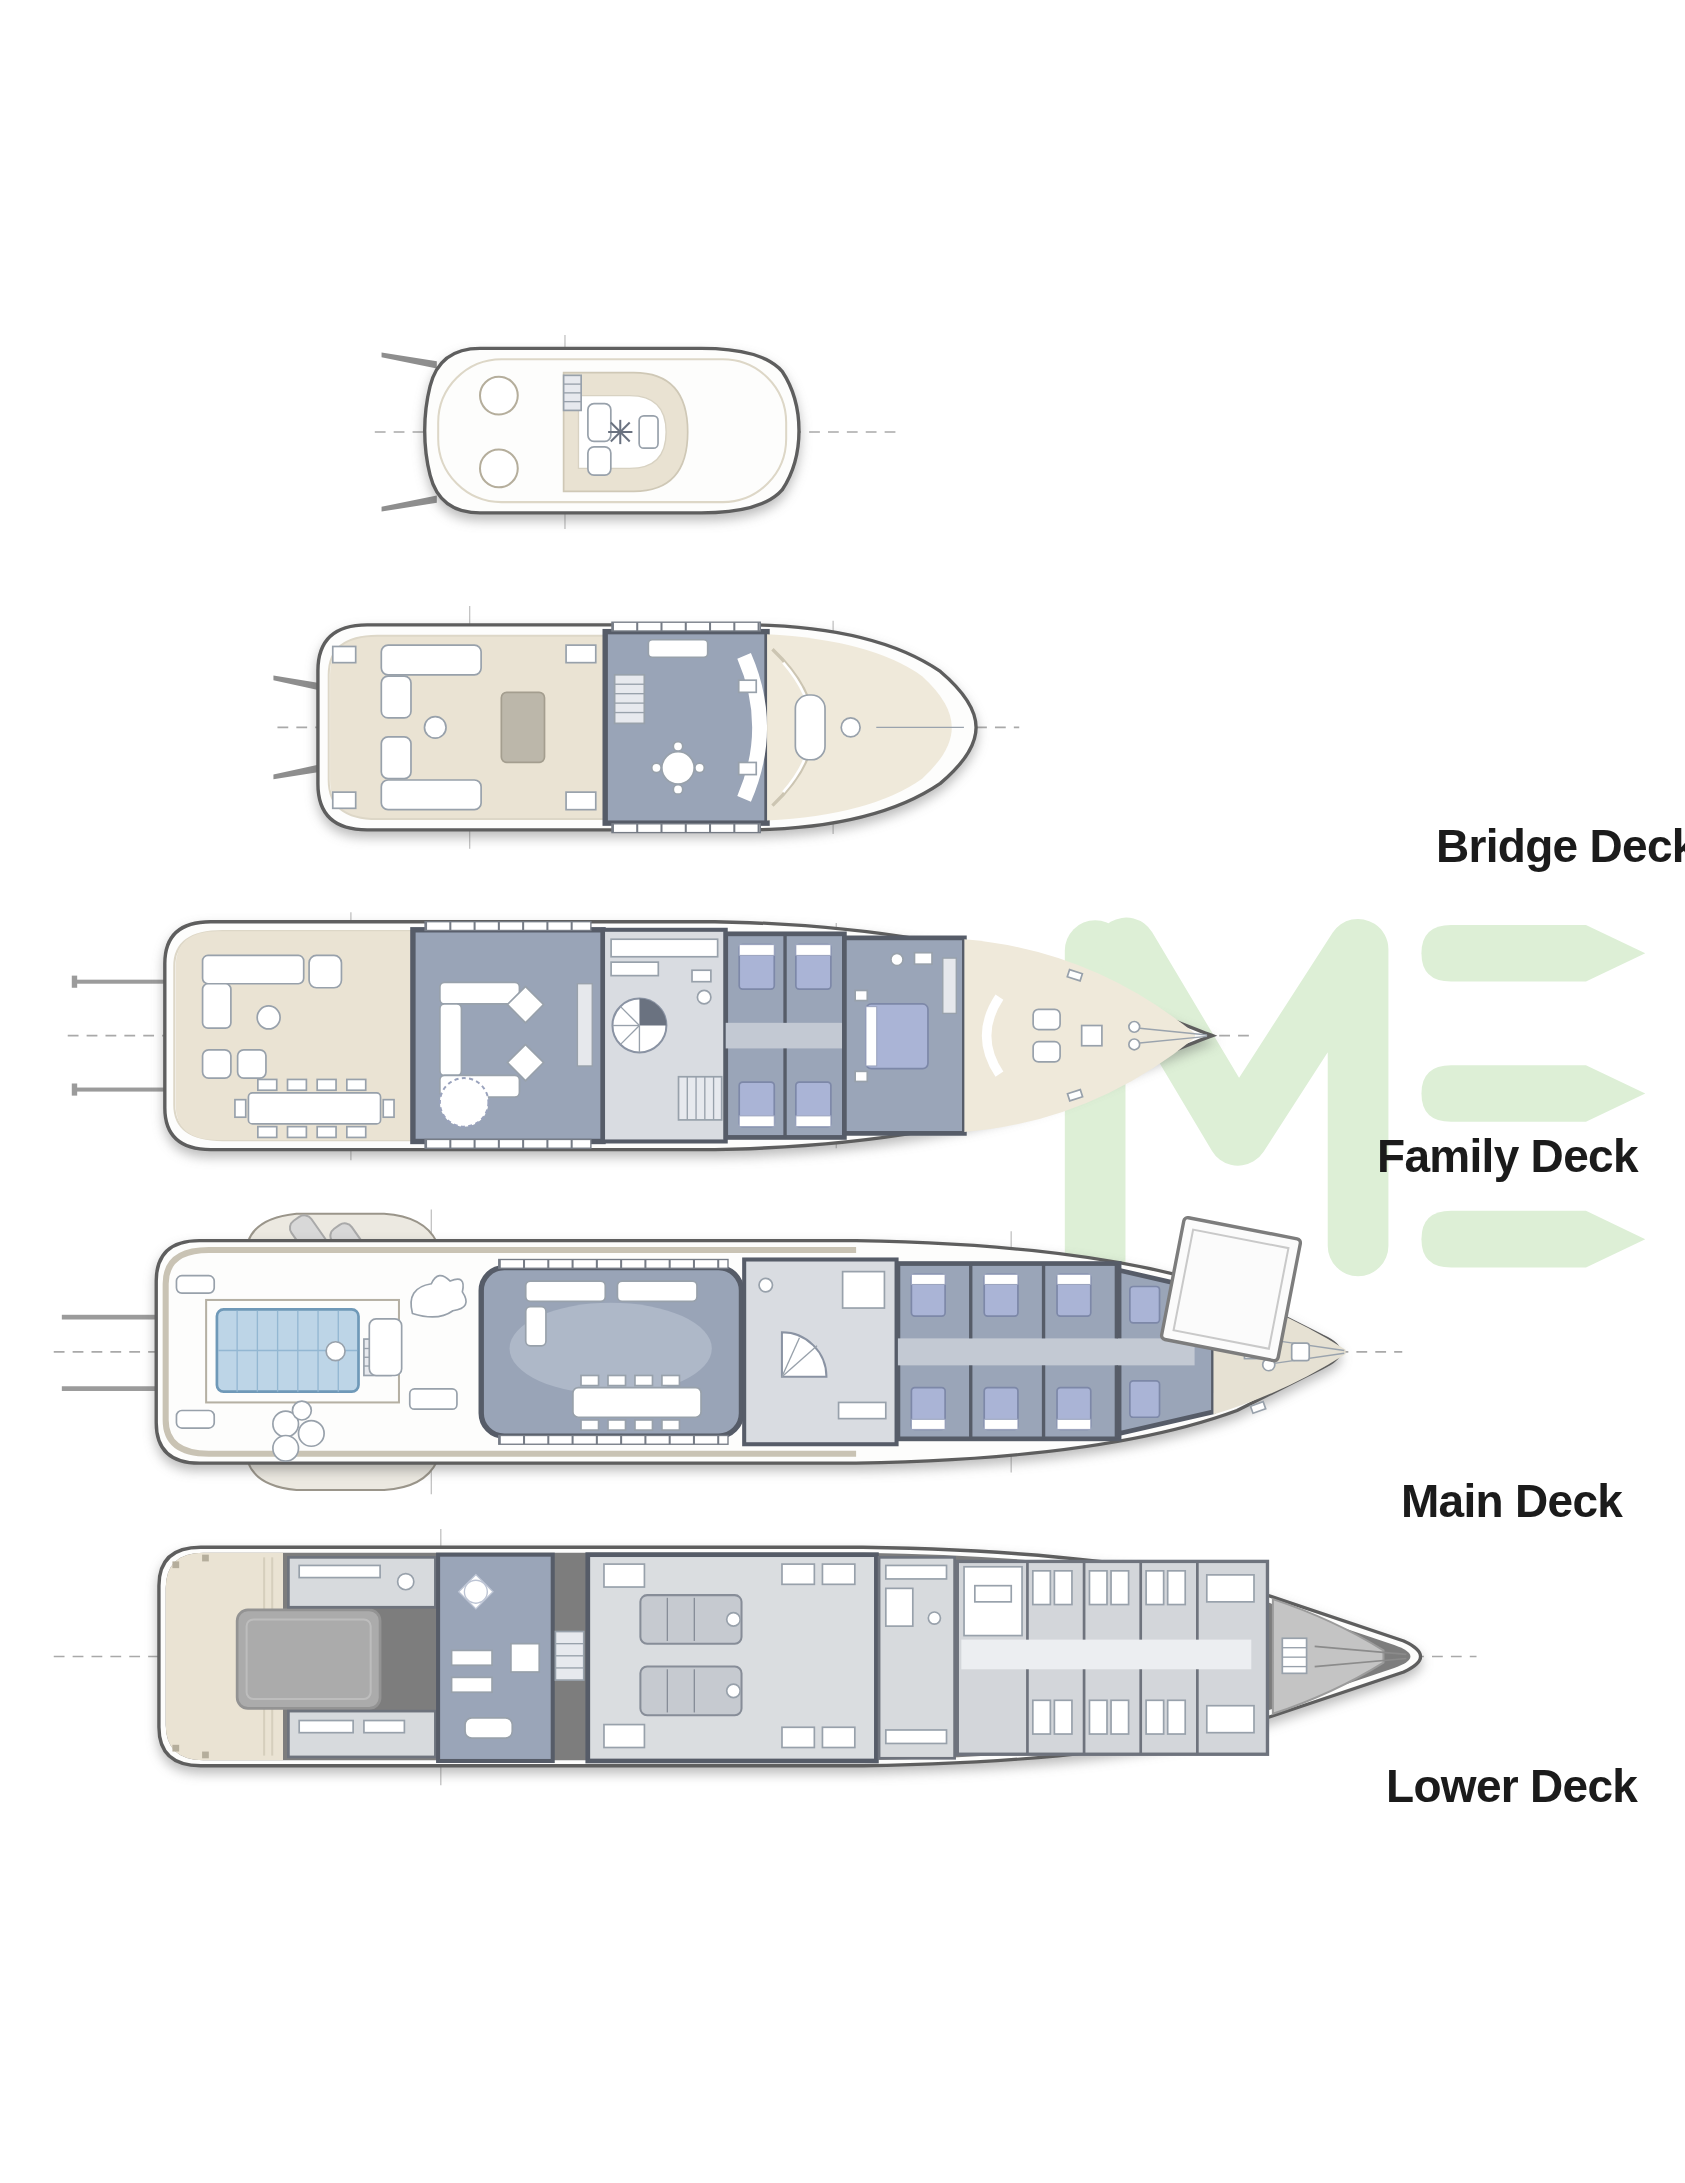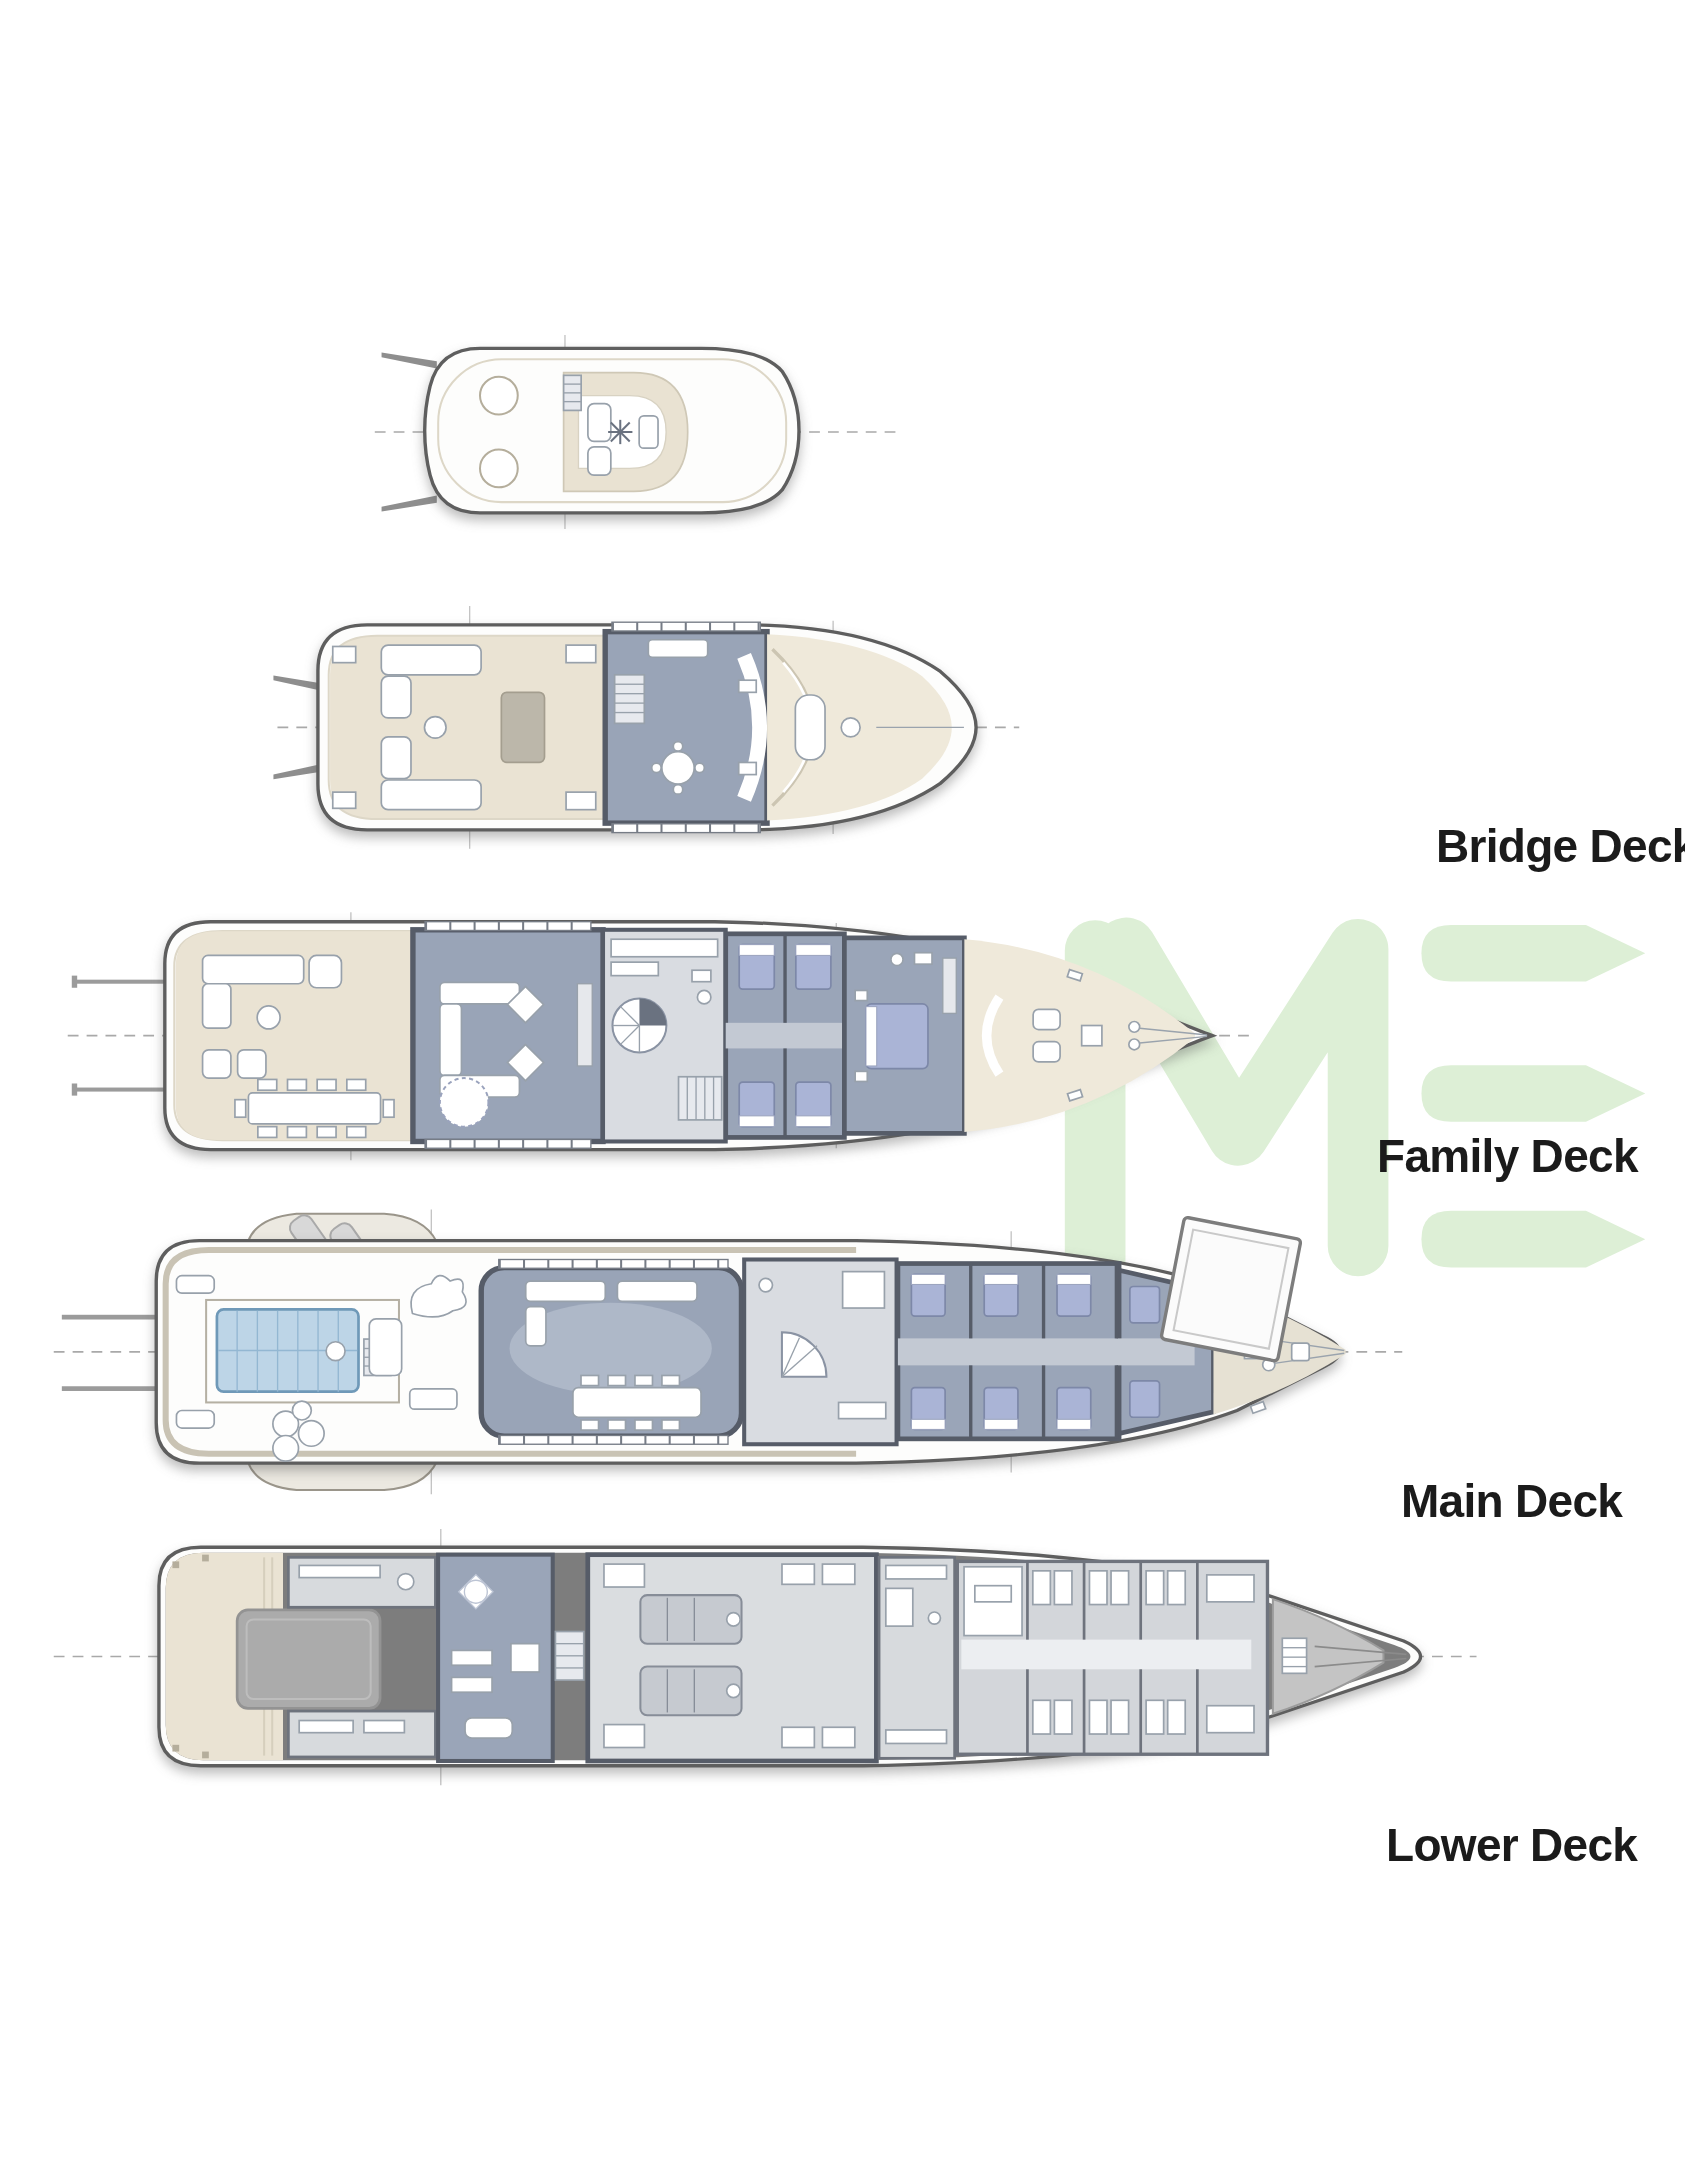--- a/index.html
+++ b/index.html
@@ -463,16 +463,16 @@
     <g>
       <path d="M 1888 2372 Q 1978 2402 2052 2448 L 2052 2466 Q 1978 2512 1888 2542 Z" fill="#c4c4c4" stroke="#9b9b9b" stroke-width="3"></path>
       <rect class="fur" x="1902" y="2430" width="36" height="52"></rect>
       <line class="stline" x1="1902" y1="2444" x2="1938" y2="2444"></line>
       <line class="stline" x1="1902" y1="2458" x2="1938" y2="2458"></line>
       <line class="stline" x1="1902" y1="2472" x2="1938" y2="2472"></line>
       <line x1="1950" y1="2442" x2="2086" y2="2454" stroke="#8b8b8b" stroke-width="2.5"></line>
       <line x1="1950" y1="2472" x2="2086" y2="2460" stroke="#8b8b8b" stroke-width="2.5"></line>
     </g>
   </svg>
-  <div class="deck-label" style="left:1386px;top:1820px;">Lower Deck</div>
+  <div class="deck-label" style="left:1386px;top:1761px;">Lower Deck</div>
 
 </div>
 
 
 </body></html>

